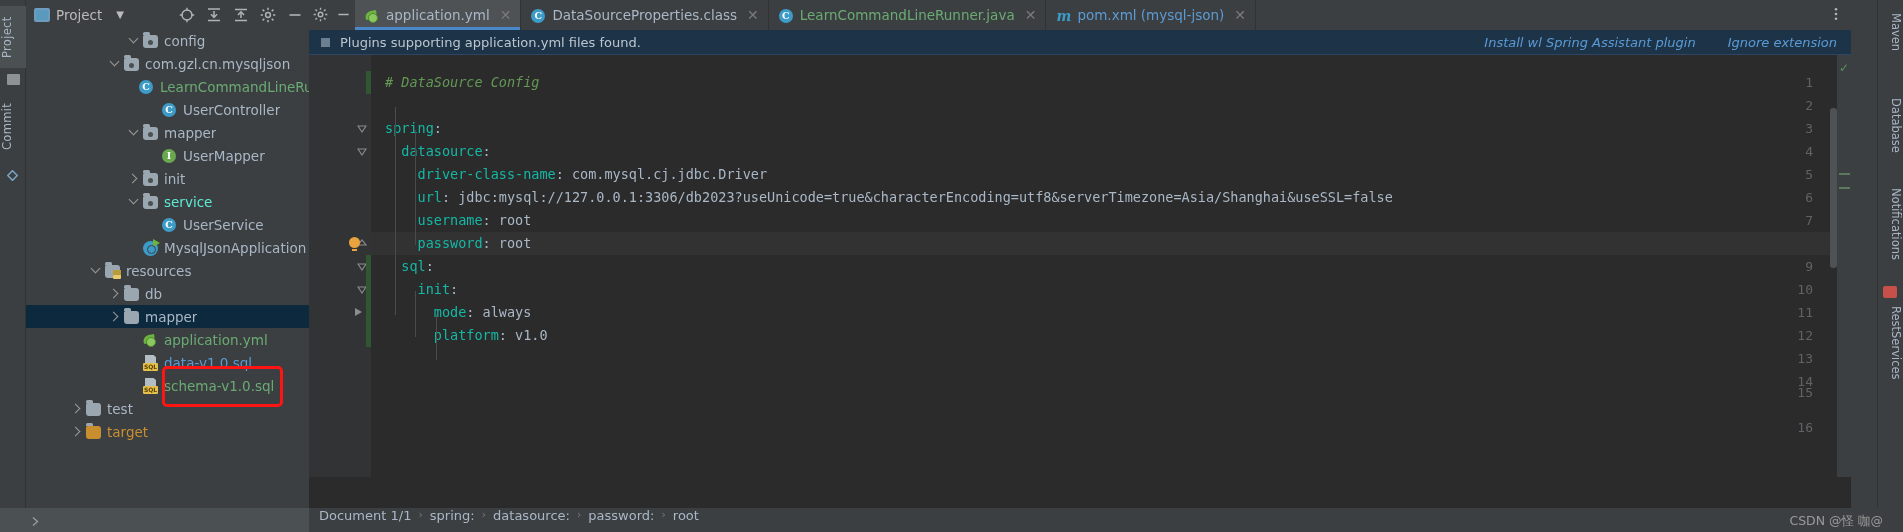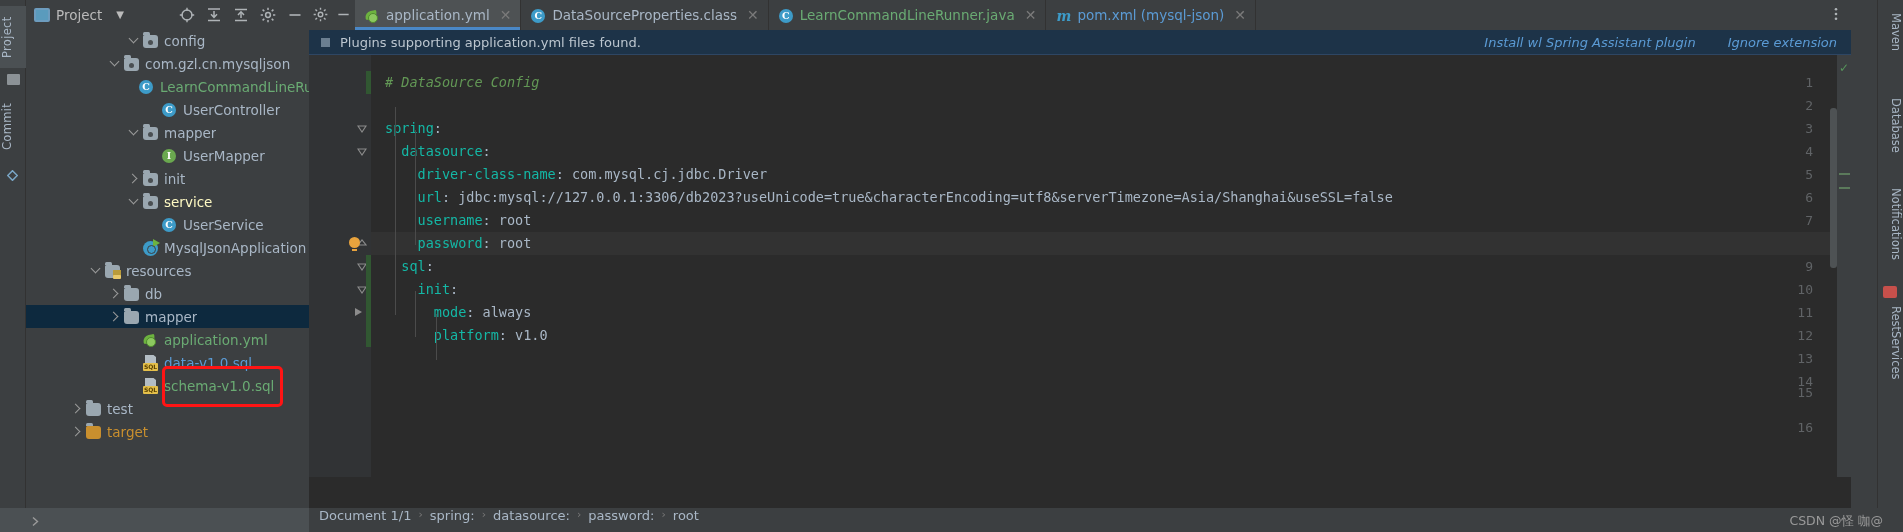--- a/index.html
+++ b/index.html
@@ -347,21 +347,21 @@
             <span class="fold-pkg" style="display:block;width:15px"></span>
           </span>
           <span class="tlabel" style="color:#a9b7c6">init</span>
         </div>
         <div class="row">
           <span style="display:inline-block;width:103px"></span>
           <span class="arrow open"></span>
           <span class="ic">
             <span class="fold-pkg" style="display:block;width:15px"></span>
           </span>
-          <span class="tlabel" style="color:#fef9c3">service</span>
+          <span class="tlabel" style="color:#5eead4">service</span>
         </div>
         <div class="row">
           <span style="display:inline-block;width:122px"></span>
           <span class="arrow none"></span>
           <span class="ic">
             <span class="circ circ-c" style="display:block">C</span>
           </span>
           <span class="tlabel" style="color:#a9b7c6">UserService</span>
         </div>
         <div class="row">

